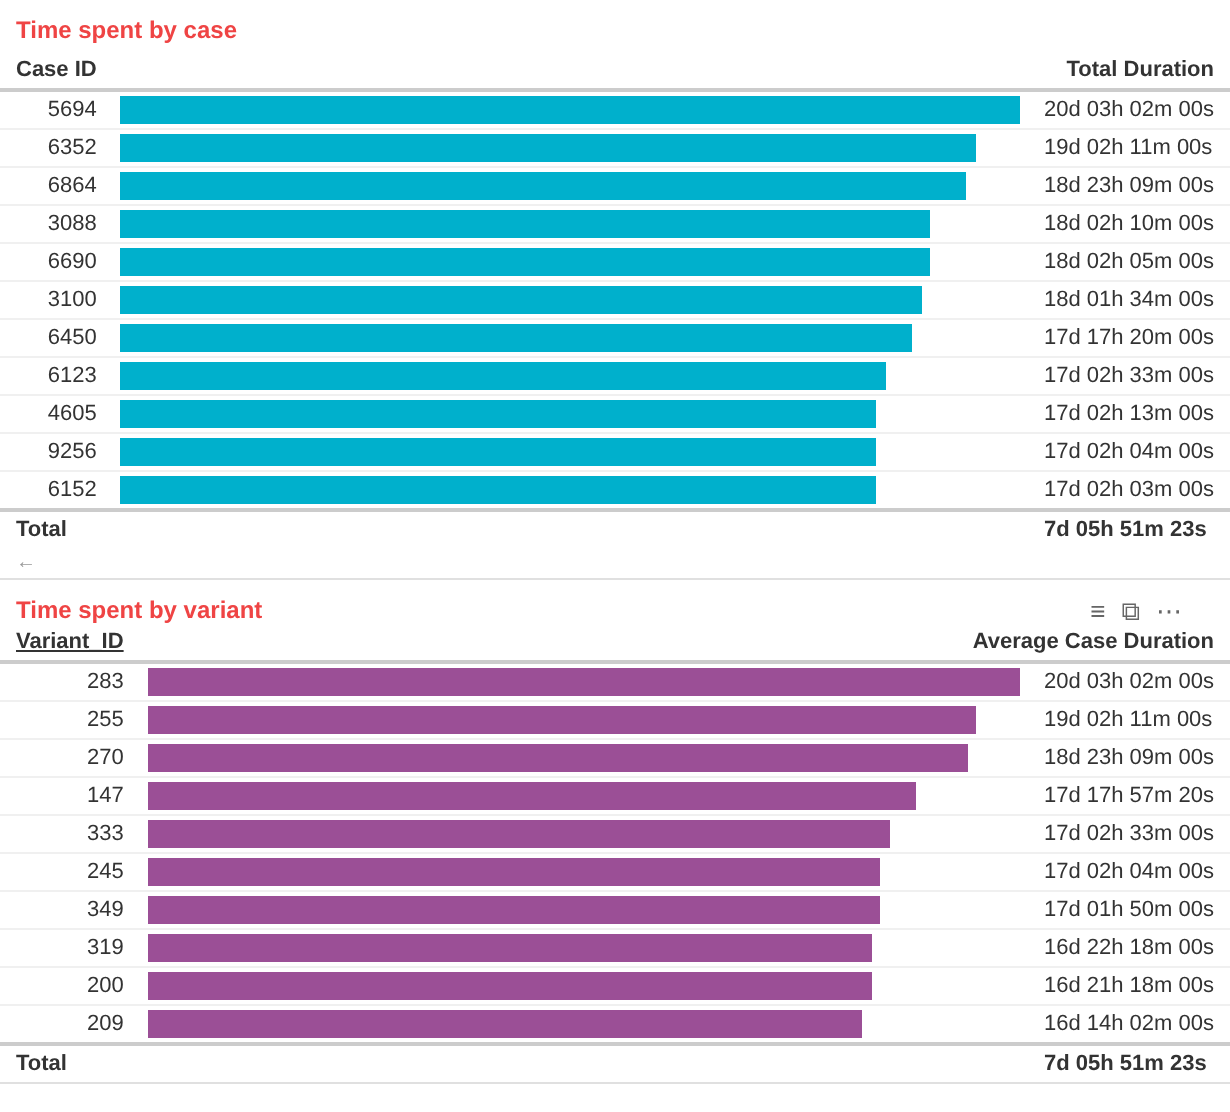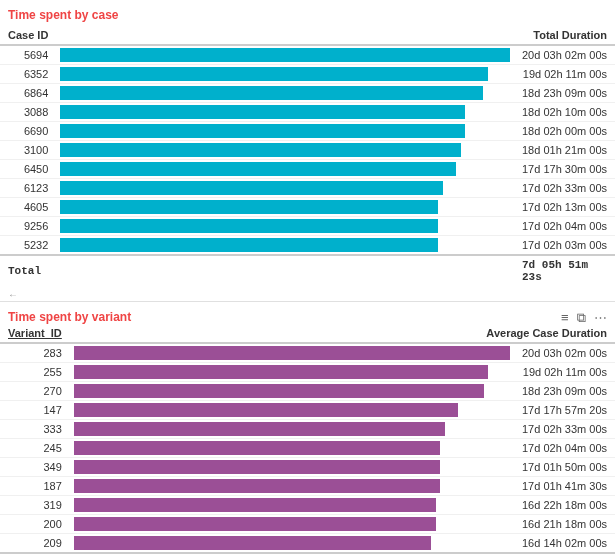--- a/index.html
+++ b/index.html
@@ -69,21 +69,21 @@
       color: #333;
       white-space: nowrap;
     }
 
     tbody td.bar-cell {
       width: 100%;
       padding: 2px 4px;
     }
 
     tbody td.duration {
-      text-align: right;
+      text-align: left;
       white-space: nowrap;
       color: #333;
       width: 110px;
     }
 
     .bar-wrap {
       height: 14px;
       position: relative;
       background: transparent;
     }
@@ -91,42 +91,41 @@
     .bar {
       height: 100%;
       border-radius: 0;
       display: block;
     }
 
     .total-row td {
       font-weight: 700;
       border-top: 2px solid #ccc;
       padding: 3px 8px;
-      font-family: Liberation Mono, monospace;
     }
 
     .total-row td.duration {
       font-weight: 700;
       margin-left: 33px;
     }
 
     .scroll-hint {
       display: flex;
       align-items: center;
       gap: 4px;
       padding: 2px 8px;
       color: #999;
       font-size: 10px;
     }
 
     .section2-header {
       display: flex;
       justify-content: space-between;
       align-items: center;
-      padding: 4px 8px 0 8px;
+      padding: 4px 24px 0 8px;
     }
 
     .section2-icons {
       display: flex;
       gap: 8px;
       align-items: center;
       color: #666;
     }
   </style>
 </head>
@@ -180,39 +179,39 @@
     </td>
     <td class="duration">18d 02h 10m 00s</td>
   </tr>
           <tr>
     <td class="case-id">6690</td>
     <td class="bar-cell">
       <div class="bar-wrap">
         <span class="bar" style="width:90%;background:#00B0CC;"></span>
       </div>
     </td>
-    <td class="duration">18d 02h 00m 00s</td>
+    <td class="duration">18d 02h 05m 00s</td>
   </tr>
           <tr>
     <td class="case-id">3100</td>
     <td class="bar-cell">
       <div class="bar-wrap">
         <span class="bar" style="width:89%;background:#00B0CC;"></span>
       </div>
     </td>
-    <td class="duration">18d 01h 21m 00s</td>
+    <td class="duration">18d 01h 34m 00s</td>
   </tr>
           <tr>
     <td class="case-id">6450</td>
     <td class="bar-cell">
       <div class="bar-wrap">
         <span class="bar" style="width:88%;background:#00B0CC;"></span>
       </div>
     </td>
-    <td class="duration">17d 17h 30m 00s</td>
+    <td class="duration">17d 17h 20m 00s</td>
   </tr>
           <tr>
     <td class="case-id">6123</td>
     <td class="bar-cell">
       <div class="bar-wrap">
         <span class="bar" style="width:85%;background:#00B0CC;"></span>
       </div>
     </td>
     <td class="duration">17d 02h 33m 00s</td>
   </tr>
@@ -228,21 +227,21 @@
           <tr>
     <td class="case-id">9256</td>
     <td class="bar-cell">
       <div class="bar-wrap">
         <span class="bar" style="width:84%;background:#00B0CC;"></span>
       </div>
     </td>
     <td class="duration">17d 02h 04m 00s</td>
   </tr>
           <tr>
-    <td class="case-id">5232</td>
+    <td class="case-id">6152</td>
     <td class="bar-cell">
       <div class="bar-wrap">
         <span class="bar" style="width:84%;background:#00B0CC;"></span>
       </div>
     </td>
     <td class="duration">17d 02h 03m 00s</td>
   </tr>
         </tbody>
       <tfoot>
         <tr class="total-row">
@@ -335,29 +334,20 @@
           <tr>
     <td class="case-id">349</td>
     <td class="bar-cell">
       <div class="bar-wrap">
         <span class="bar" style="width:84%;background:#9B4F96;"></span>
       </div>
     </td>
     <td class="duration">17d 01h 50m 00s</td>
   </tr>
           <tr>
-    <td class="case-id">187</td>
-    <td class="bar-cell">
-      <div class="bar-wrap">
-        <span class="bar" style="width:84%;background:#9B4F96;"></span>
-      </div>
-    </td>
-    <td class="duration">17d 01h 41m 30s</td>
-  </tr>
-          <tr>
     <td class="case-id">319</td>
     <td class="bar-cell">
       <div class="bar-wrap">
         <span class="bar" style="width:83%;background:#9B4F96;"></span>
       </div>
     </td>
     <td class="duration">16d 22h 18m 00s</td>
   </tr>
           <tr>
     <td class="case-id">200</td>

